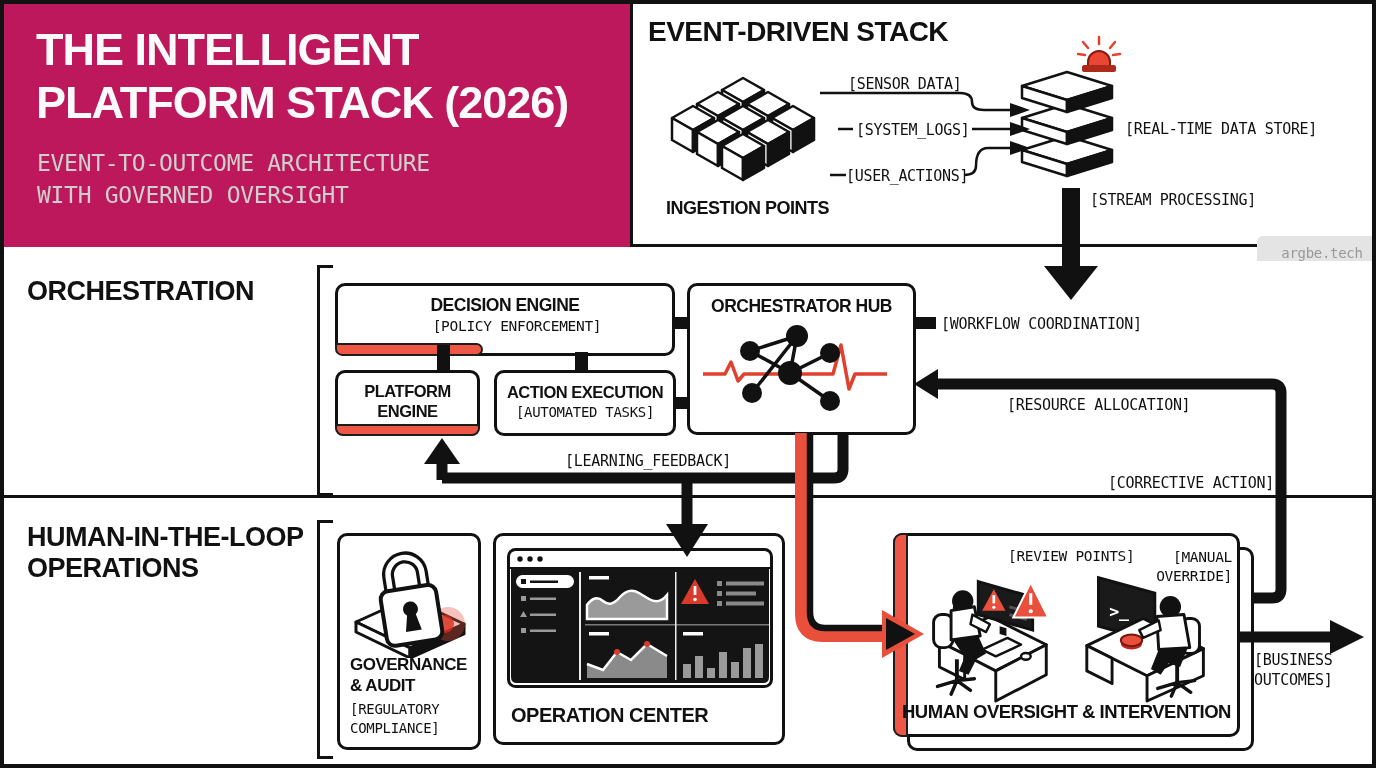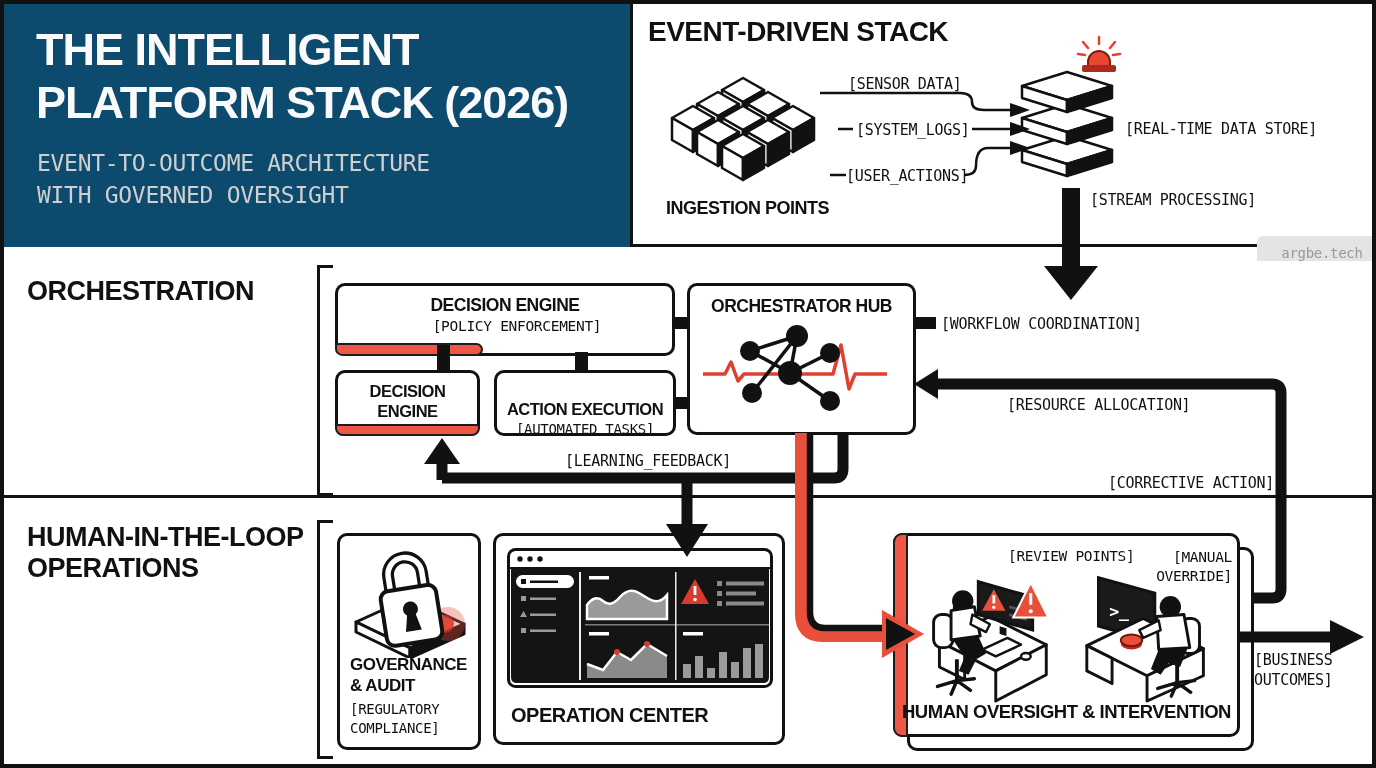--- a/index.html
+++ b/index.html
@@ -13,21 +13,21 @@
   .lbl{position:absolute;z-index:3;}
   .redbar{position:absolute;background:#ee5645;border:2px solid #1d1d1d;box-sizing:border-box;}
   svg{display:block;}
   .frame{position:absolute;inset:0;border:4px solid #111;pointer-events:none;z-index:9;}
 </style>
 </head>
 <body>
 
 <div id="canvas">
 
-  <div class="abs" style="left:0;top:0;width:630px;height:247px;background:#0c4a6e;z-index:1;">
+  <div class="abs" style="left:0;top:0;width:630px;height:247px;background:#be185d;z-index:1;">
     <div class="b" style="position:absolute;left:36px;top:24px;font-size:45px;line-height:1.17;color:#fafafa;letter-spacing:-1px;">
       <span style="display:block">THE INTELLIGENT</span>
       <span style="display:block">PLATFORM STACK (2026)</span>
     </div>
     <div class="mono" style="position:absolute;left:37px;top:147px;font-size:23px;line-height:1.4;color:#cfcfcf;">
       <span style="display:block">EVENT-TO-OUTCOME ARCHITECTURE</span>
       <span style="display:block">WITH GOVERNED OVERSIGHT</span>
     </div>
   </div>
 
@@ -139,27 +139,27 @@
   <div class="bracket" style="left:317px;top:265px;height:225px;"></div>
 
   <div class="box" style="left:335px;top:283px;width:340px;height:73px;text-align:center;padding-top:9px;">
     <div class="b" style="font-size:17.5px;">DECISION ENGINE</div>
     <div class="mono" style="font-size:14.5px;margin-top:2px;padding-left:24px;">[POLICY ENFORCEMENT]</div>
     <div class="redbar" style="left:-3px;bottom:-3px;width:148px;height:13px;border-radius:3px 8px 8px 9px;"></div>
   </div>
 
   <div class="box" style="left:335px;top:370px;width:145px;height:66px;text-align:center;padding-top:9px;">
     <div class="b" style="font-size:16.5px;line-height:1.2;">
-      <span style="display:block">DECISION</span>
+      <span style="display:block">PLATFORM</span>
       <span style="display:block">ENGINE</span>
     </div>
     <div class="redbar" style="left:-3px;right:-3px;bottom:-3px;height:12px;border-radius:3px 3px 8px 8px;"></div>
   </div>
 
-  <div class="box" style="left:494px;top:370px;width:182px;height:66px;text-align:center;padding-top:27px;">
+  <div class="box" style="left:494px;top:370px;width:182px;height:66px;text-align:center;padding-top:10px;">
     <div class="b" style="font-size:16.5px;">ACTION EXECUTION</div>
     <div class="mono" style="font-size:14px;margin-top:2px;">[AUTOMATED TASKS]</div>
   </div>
 
   <div class="box" style="left:687px;top:283px;width:229px;height:152px;text-align:center;">
     <div class="b" style="font-size:17.5px;margin-top:10px;">ORCHESTRATOR HUB</div>
     <svg style="position:absolute;left:5px;top:42px;overflow:visible;" width="216" height="100" viewBox="0 0 216 100">
       <path d="M8,46 L30,46 L36,34 L43,53 L49,46 L138,46 L146,17 L154,61 L160,46 L192,46" fill="none" stroke="#e0402e" stroke-width="3.5" stroke-linejoin="round"></path>
       <g stroke="#111" stroke-width="3.5">
         <line x1="55" y1="23" x2="102" y2="8"></line>

